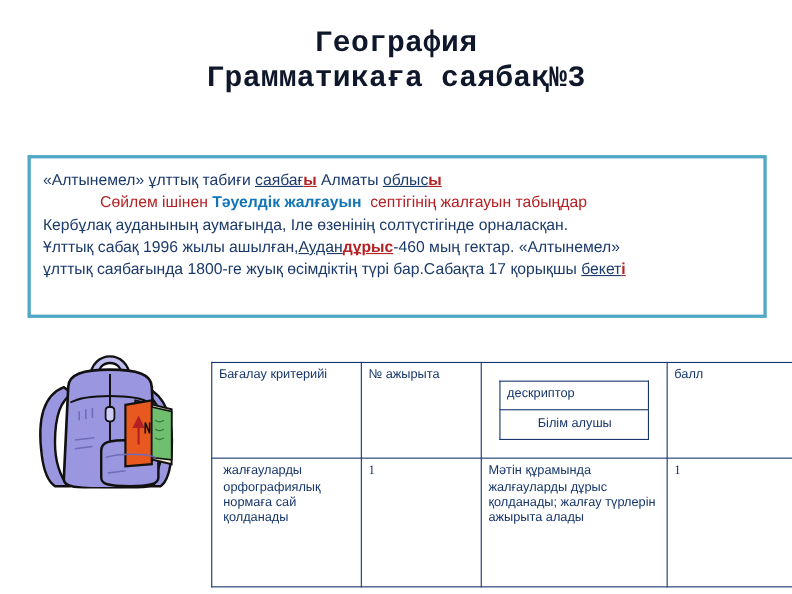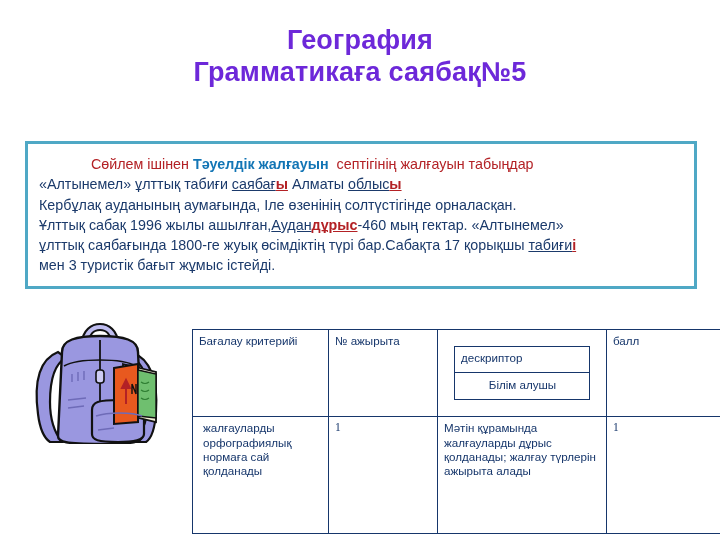--- a/index.html
+++ b/index.html
@@ -11,23 +11,23 @@
     position:relative;
   }
 
   
   #title-block{
     position:absolute;
     left:0;top:24px;width:720px;
     text-align:center;
   }
   #title-block .tline{
-    font-family:Liberation Sans, sans-serif;
+    font-family:Liberation Mono, monospace;
     font-weight:bold;
-    color:#6d28d9;
+    color:#0f172a;
     letter-spacing:0.2px;
   }
   #title-line-1{font-size:27px;line-height:32px;}
   #title-line-2{font-size:27px;line-height:33px;}
 
   
   #textbox{
     position:absolute;
     left:25px;top:141px;
     width:672px;height:148px;
@@ -93,41 +93,38 @@
     font-family:"Liberation Serif", serif;
   }
   .rowcell-tall{height:96px;margin-left:16px;}
   .task-num{font-family:"Liberation Serif", serif;font-size:13px;}
 </style>
 </head>
 <body>
 
 <div id="title-block">
   <div class="tline" id="title-line-1">География</div>
-  <div class="tline" id="title-line-2">Грамматикаға саябақ№5</div>
+  <div class="tline" id="title-line-2">Грамматикаға саябақ№3</div>
 </div>
 
 <div id="textbox">
   <p>
-    <span class="indent"></span><span class="red">Сөйлем ішінен</span><span>&nbsp;</span><span class="blue-b">Тәуелдік жалғауын</span><span>&nbsp;&nbsp;</span><span class="red">септігінің   жалғауын табыңдар</span>
+    <span>«Алтынемел» ұлттық  табиғи </span><span class="u">саябағ</span><span class="red-u">ы</span><span> Алматы </span><span class="u">облыс</span><span class="red-u">ы</span>
   </p>
   <p>
-    <span>«Алтынемел» ұлттық  табиғи </span><span class="u">саябағ</span><span class="red-u">ы</span><span> Алматы </span><span class="u">облыс</span><span class="red-u">ы</span>
+    <span class="indent"></span><span class="red">Сөйлем ішінен</span><span>&nbsp;</span><span class="blue-b">Тәуелдік жалғауын</span><span>&nbsp;&nbsp;</span><span class="red">септігінің   жалғауын табыңдар</span>
   </p>
   <p>
     <span>Кербұлақ ауданының аумағында, Іле өзенінің солтүстігінде орналасқан.</span>
   </p>
   <p>
     <span>Ұлттық сабақ 1996 жылы ашылған,</span><span class="u">Аудан</span><span class="red-u">дұрыс</span><span>-460 мың гектар. «Алтынемел»</span>
   </p>
   <p>
-    <span>ұлттық саябағында 1800-ге жуық өсімдіктің  түрі бар.Сабақта  17 қорықшы </span><span class="u">табиғи</span><span class="red-u">і</span>
-  </p>
-  <p>
-    <span>мен 3 туристік бағыт жұмыс істейді.</span>
+    <span>ұлттық саябағында 1800-ге жуық өсімдіктің  түрі бар.Сабақта  17 қорықшы </span><span class="u">бекет</span><span class="red-u">і</span>
   </p>
 </div>
 
 <svg id="backpack" viewBox="0 0 146 126">
   <g>
 
     <path d="M30 34 C10 42 6 66 10 96 C12 112 16 120 22 124 L34 124 C26 114 22 100 22 84 C22 62 26 46 38 40 Z" fill="#9A97E0" stroke="#111" stroke-width="2.2"></path>
 
     <path d="M104 34 C124 42 130 64 128 94 C127 110 124 120 118 124 L108 124 C116 112 120 98 120 82 C120 60 116 46 104 40 Z" fill="#9A97E0" stroke="#111" stroke-width="2.2"></path>
 

